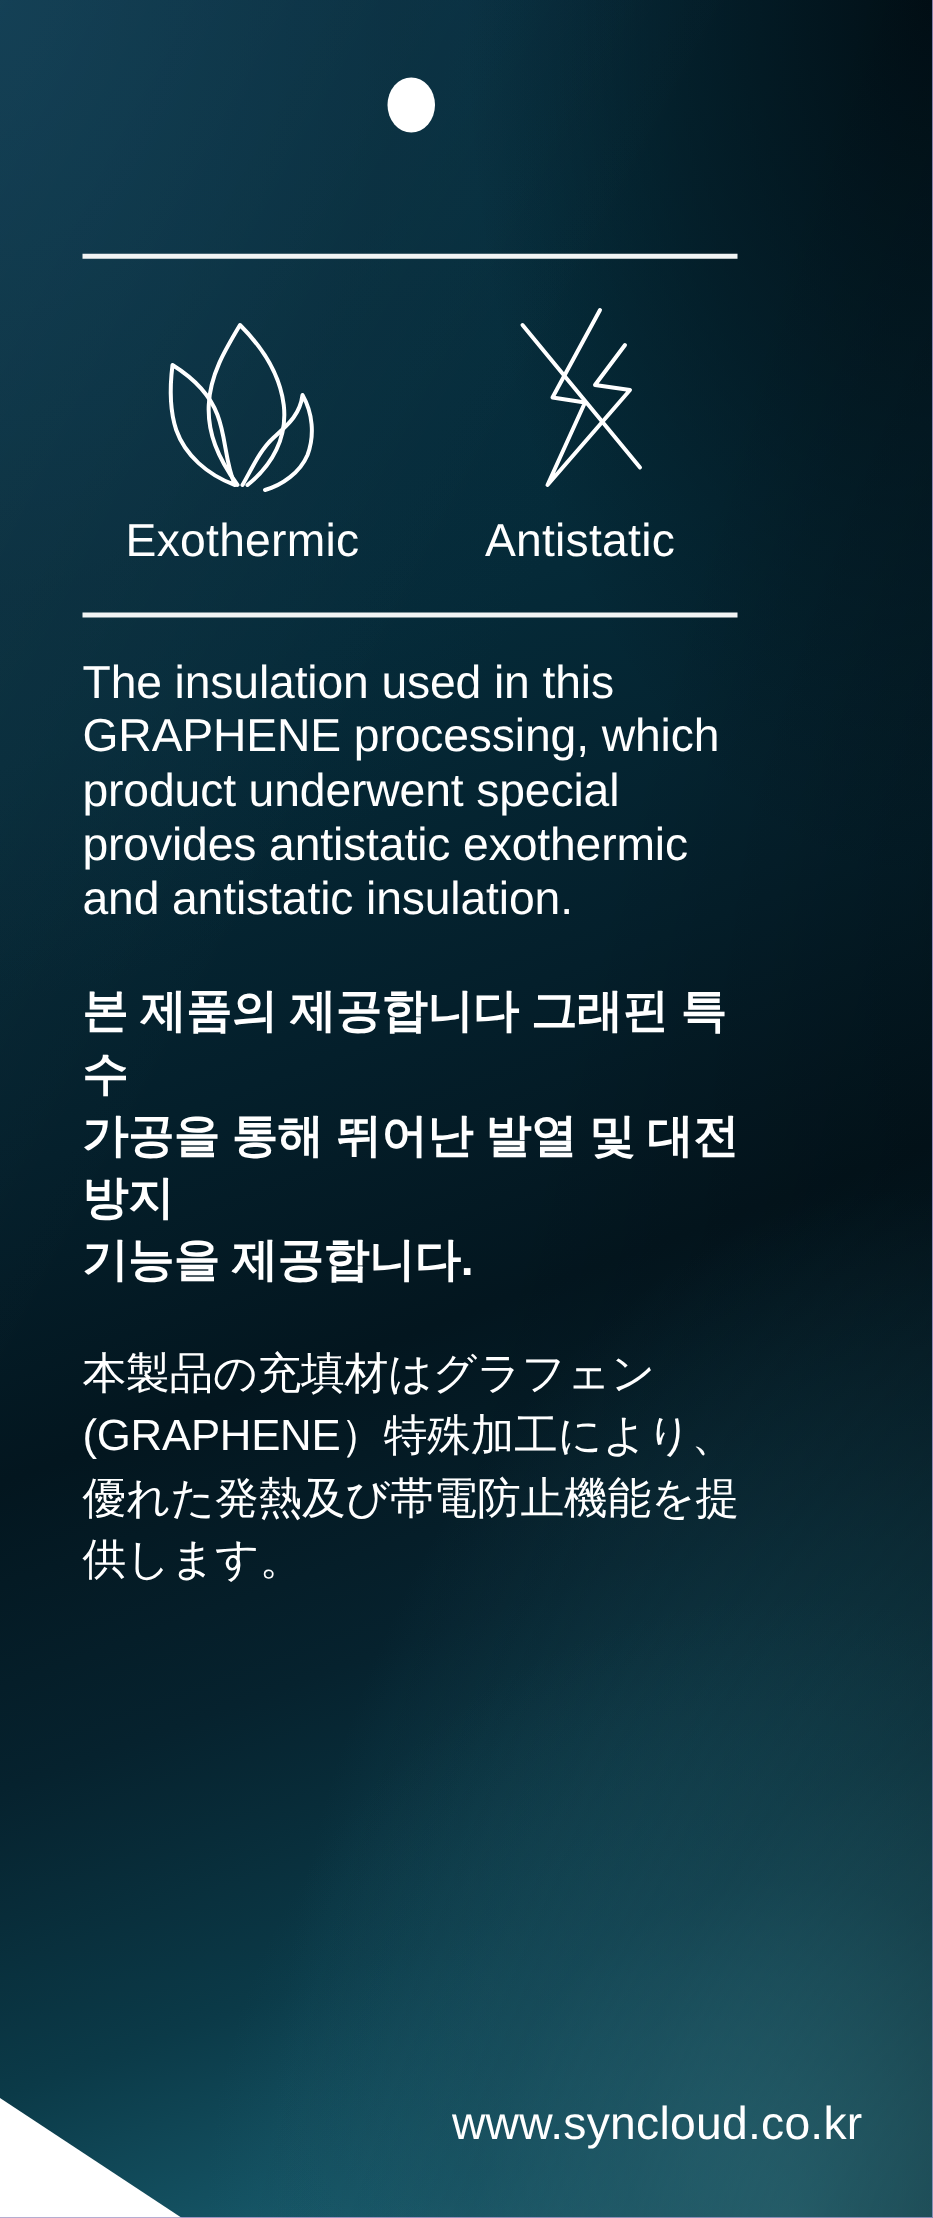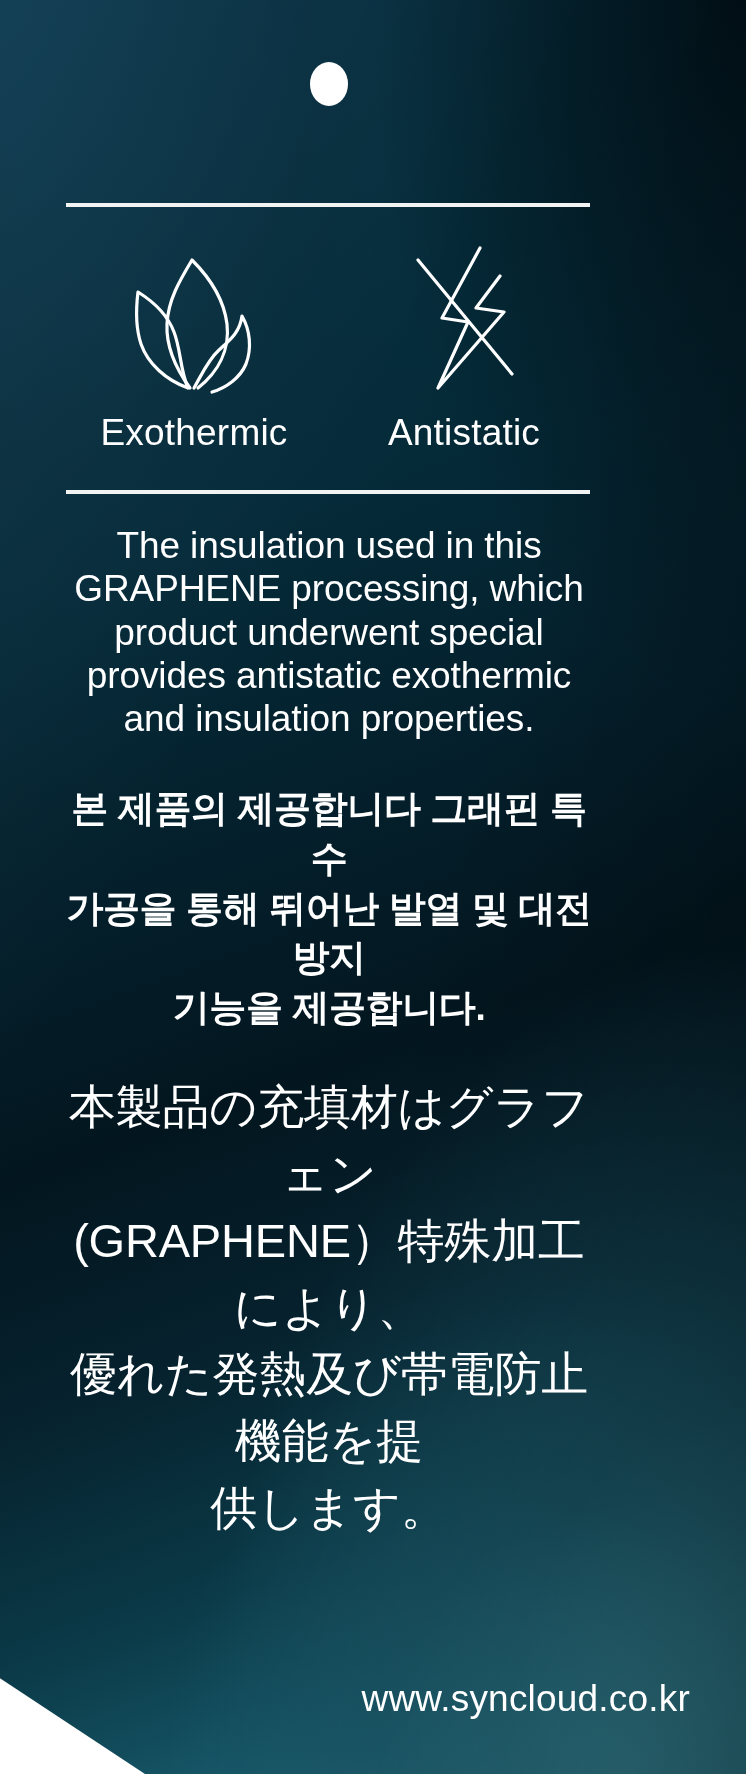--- a/index.html
+++ b/index.html
@@ -11,21 +11,20 @@
   body {
     font-family: "Liberation Sans", "DejaVu Sans", sans-serif;
   }
 
   #tag {
     position: relative;
     width: 746px;
     height: 1774px;
     overflow: hidden;
     background-color: #4c1d95;
-    text-align: center;
   }
 
   
   .bg-base {
     position: absolute;
     inset: 0;
     background:
       radial-gradient(115% 75% at 100% 100%, rgba(46,122,138,0.95) 0%, rgba(30,92,110,0.55) 28%, rgba(12,54,70,0.0) 62%),
       radial-gradient(95% 60% at 0% 0%, rgba(10,56,78,1) 0%, rgba(8,45,62,0.6) 45%, rgba(6,30,42,0) 75%),
       linear-gradient(160deg, #063146 0%, #06303f 14%, #052a38 30%, #041f2b 46%, #03161f 58%, #06222e 70%, #0b3a48 82%, #17596a 92%, #2b7d91 100%);
@@ -97,21 +96,21 @@
     color: #ffffff;
     font-size: 37px;
     font-weight: 300;
     letter-spacing: 0.2px;
     white-space: nowrap;
   }
 
   
   .copy {
     position: absolute;
-    left: 56px;
+    left: 66px;
     top: 524px;
     width: 546px;
     color: #ffffff;
   }
   .para { margin: 0 0 34px 0; }
   .para:last-child { margin-bottom: 0; }
 
   .para-en {
     font-size: 37px;
     font-weight: 300;
@@ -119,21 +118,21 @@
     letter-spacing: -0.1px;
   }
   .para-ko {
     font-size: 37px;
     font-weight: 700;
     line-height: 1.34;
     letter-spacing: -0.4px;
     margin-top: 44px;
   }
   .para-ja {
-    font-size: 47px;
+    font-size: 35px;
     font-weight: 400;
     line-height: 1.42;
     letter-spacing: -0.2px;
     margin-top: 42px;
   }
   .line { display: block; }
 
   
   .footer-url {
     position: absolute;
@@ -196,21 +195,21 @@
 
   <div class="rule rule-mid"></div>
 
   <div class="copy">
 
     <p class="para para-en">
       <span class="line">The insulation used in this</span>
       <span class="line">GRAPHENE processing, which</span>
       <span class="line">product underwent special</span>
       <span class="line">provides antistatic exothermic</span>
-      <span class="line">and insulation properties.</span>
+      <span class="line">and antistatic insulation.</span>
     </p>
 
     <p class="para para-ko">
       <span class="line">본 제품의 제공합니다 그래핀 특수</span>
       <span class="line">가공을 통해 뛰어난 발열 및 대전 방지</span>
       <span class="line">기능을 제공합니다.</span>
     </p>
 
     <p class="para para-ja">
       <span class="line">本製品の充填材はグラフェン</span>

